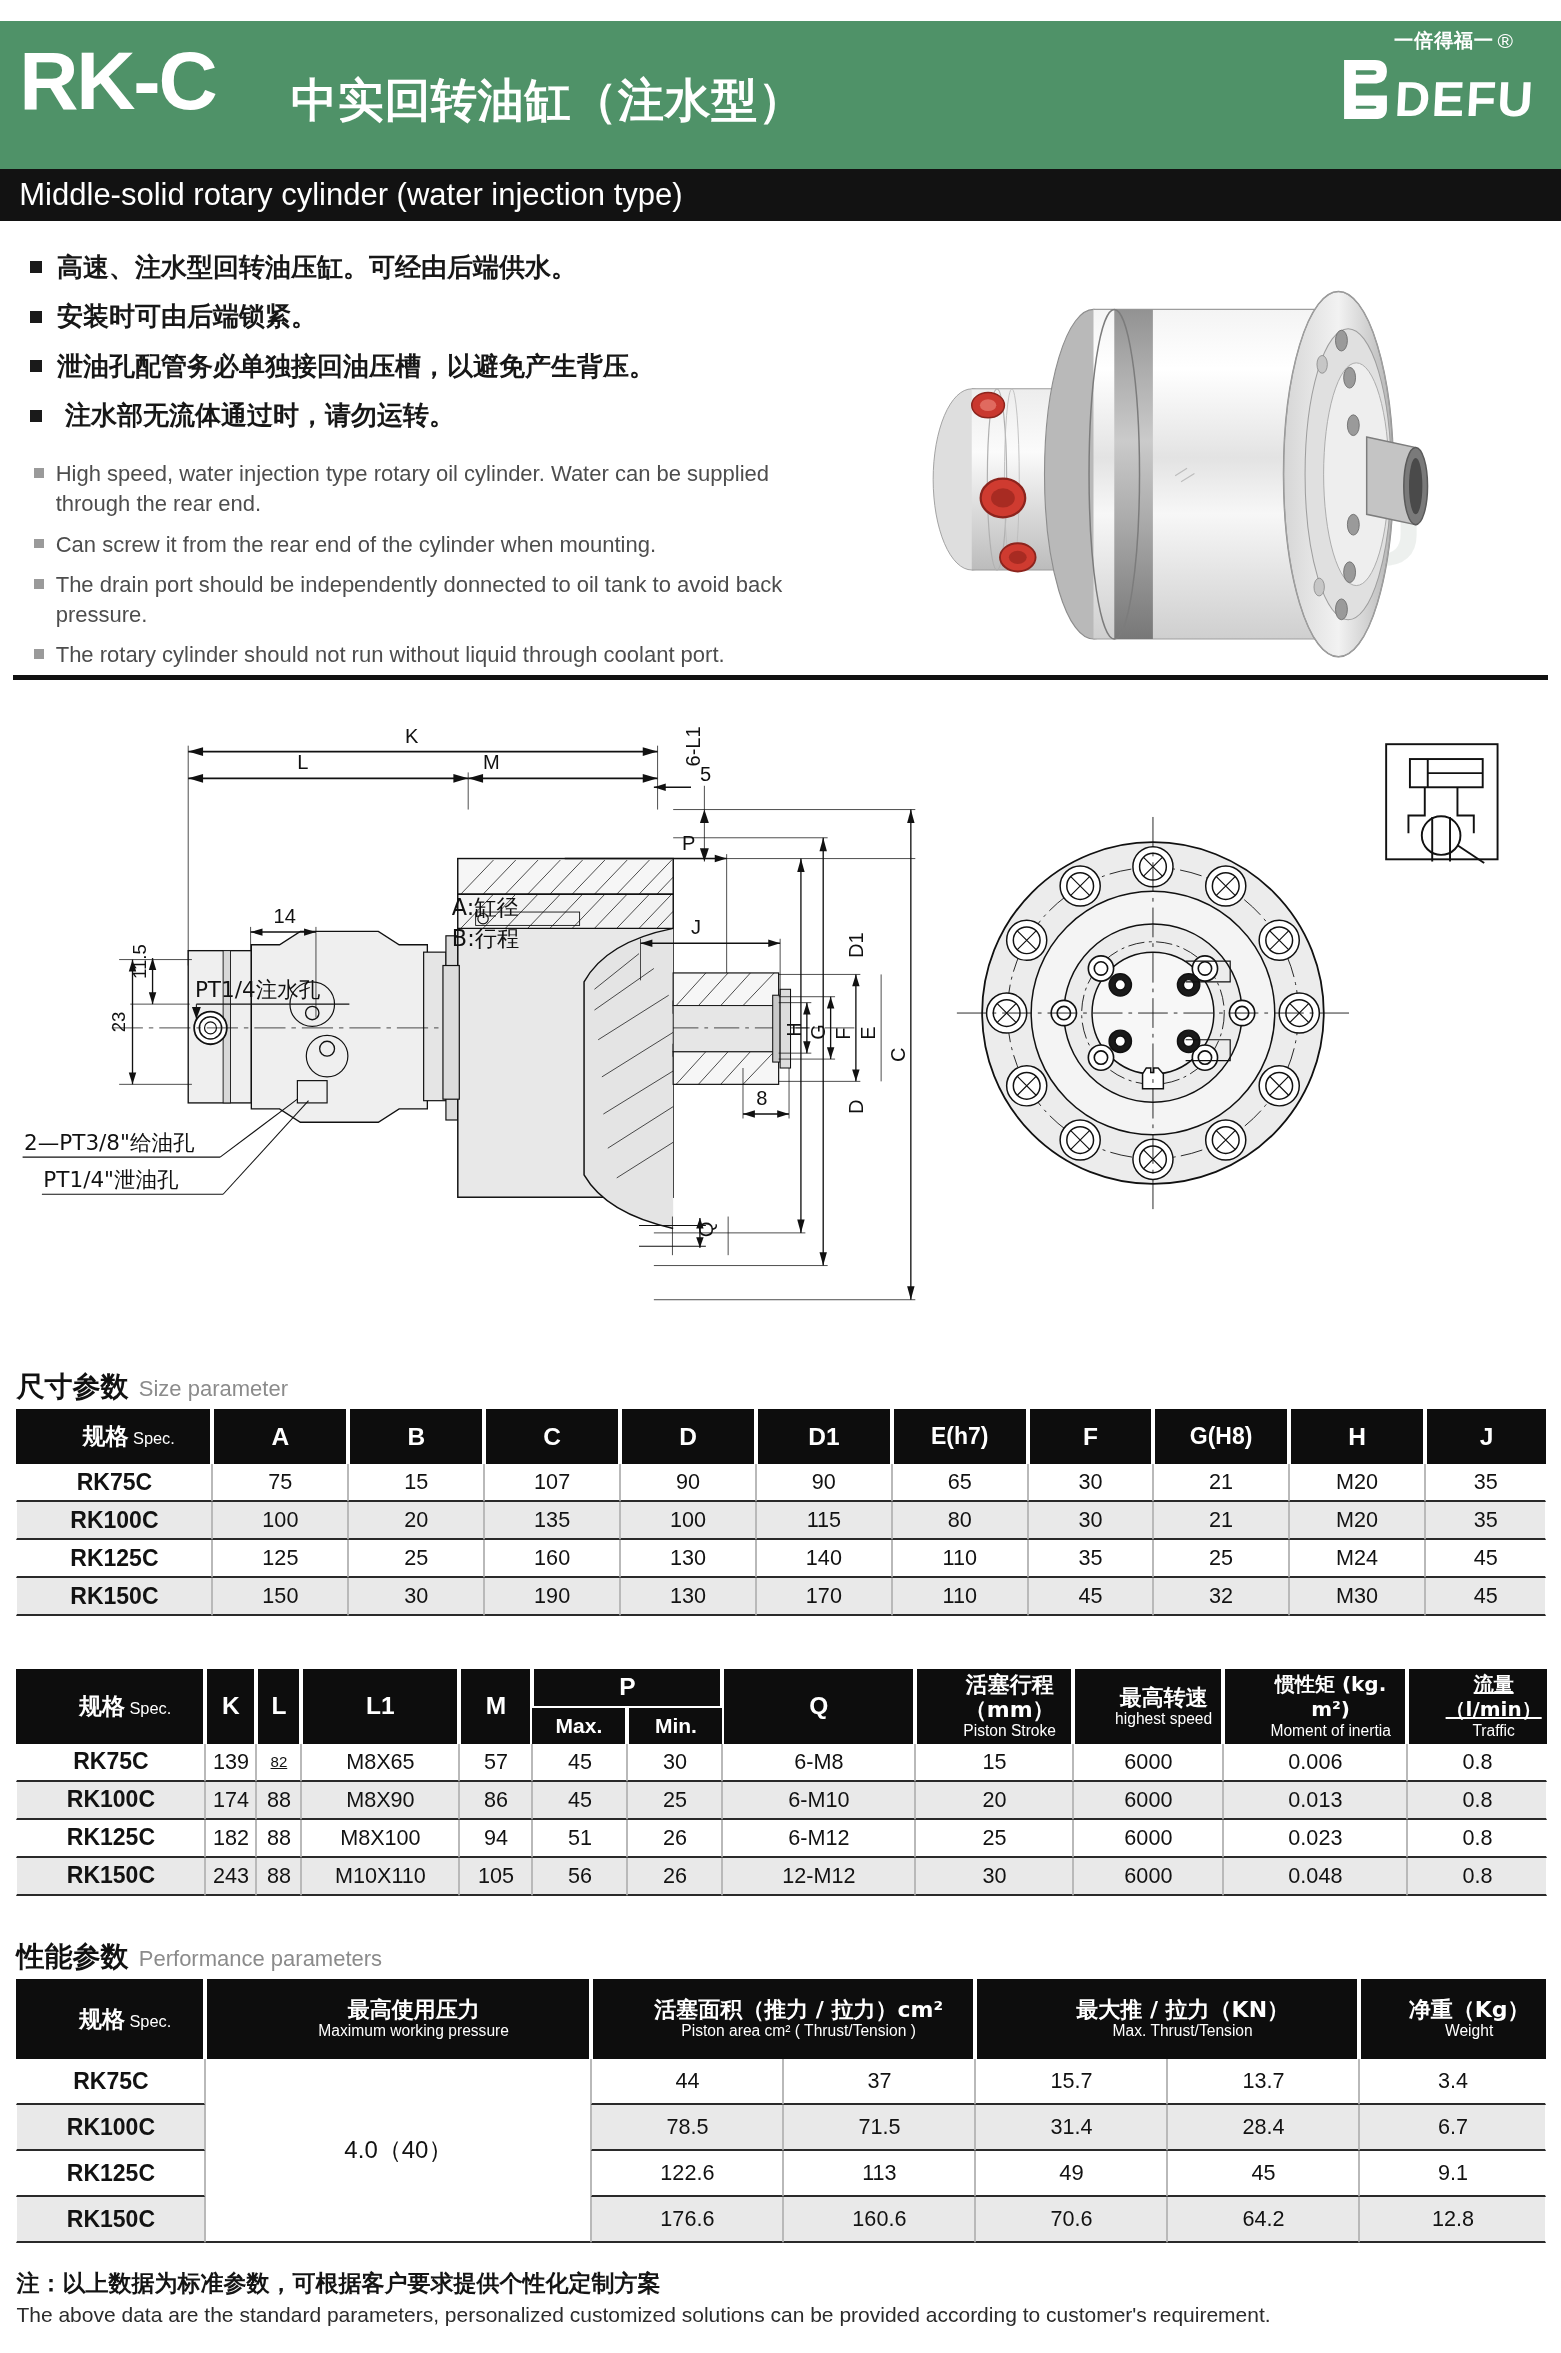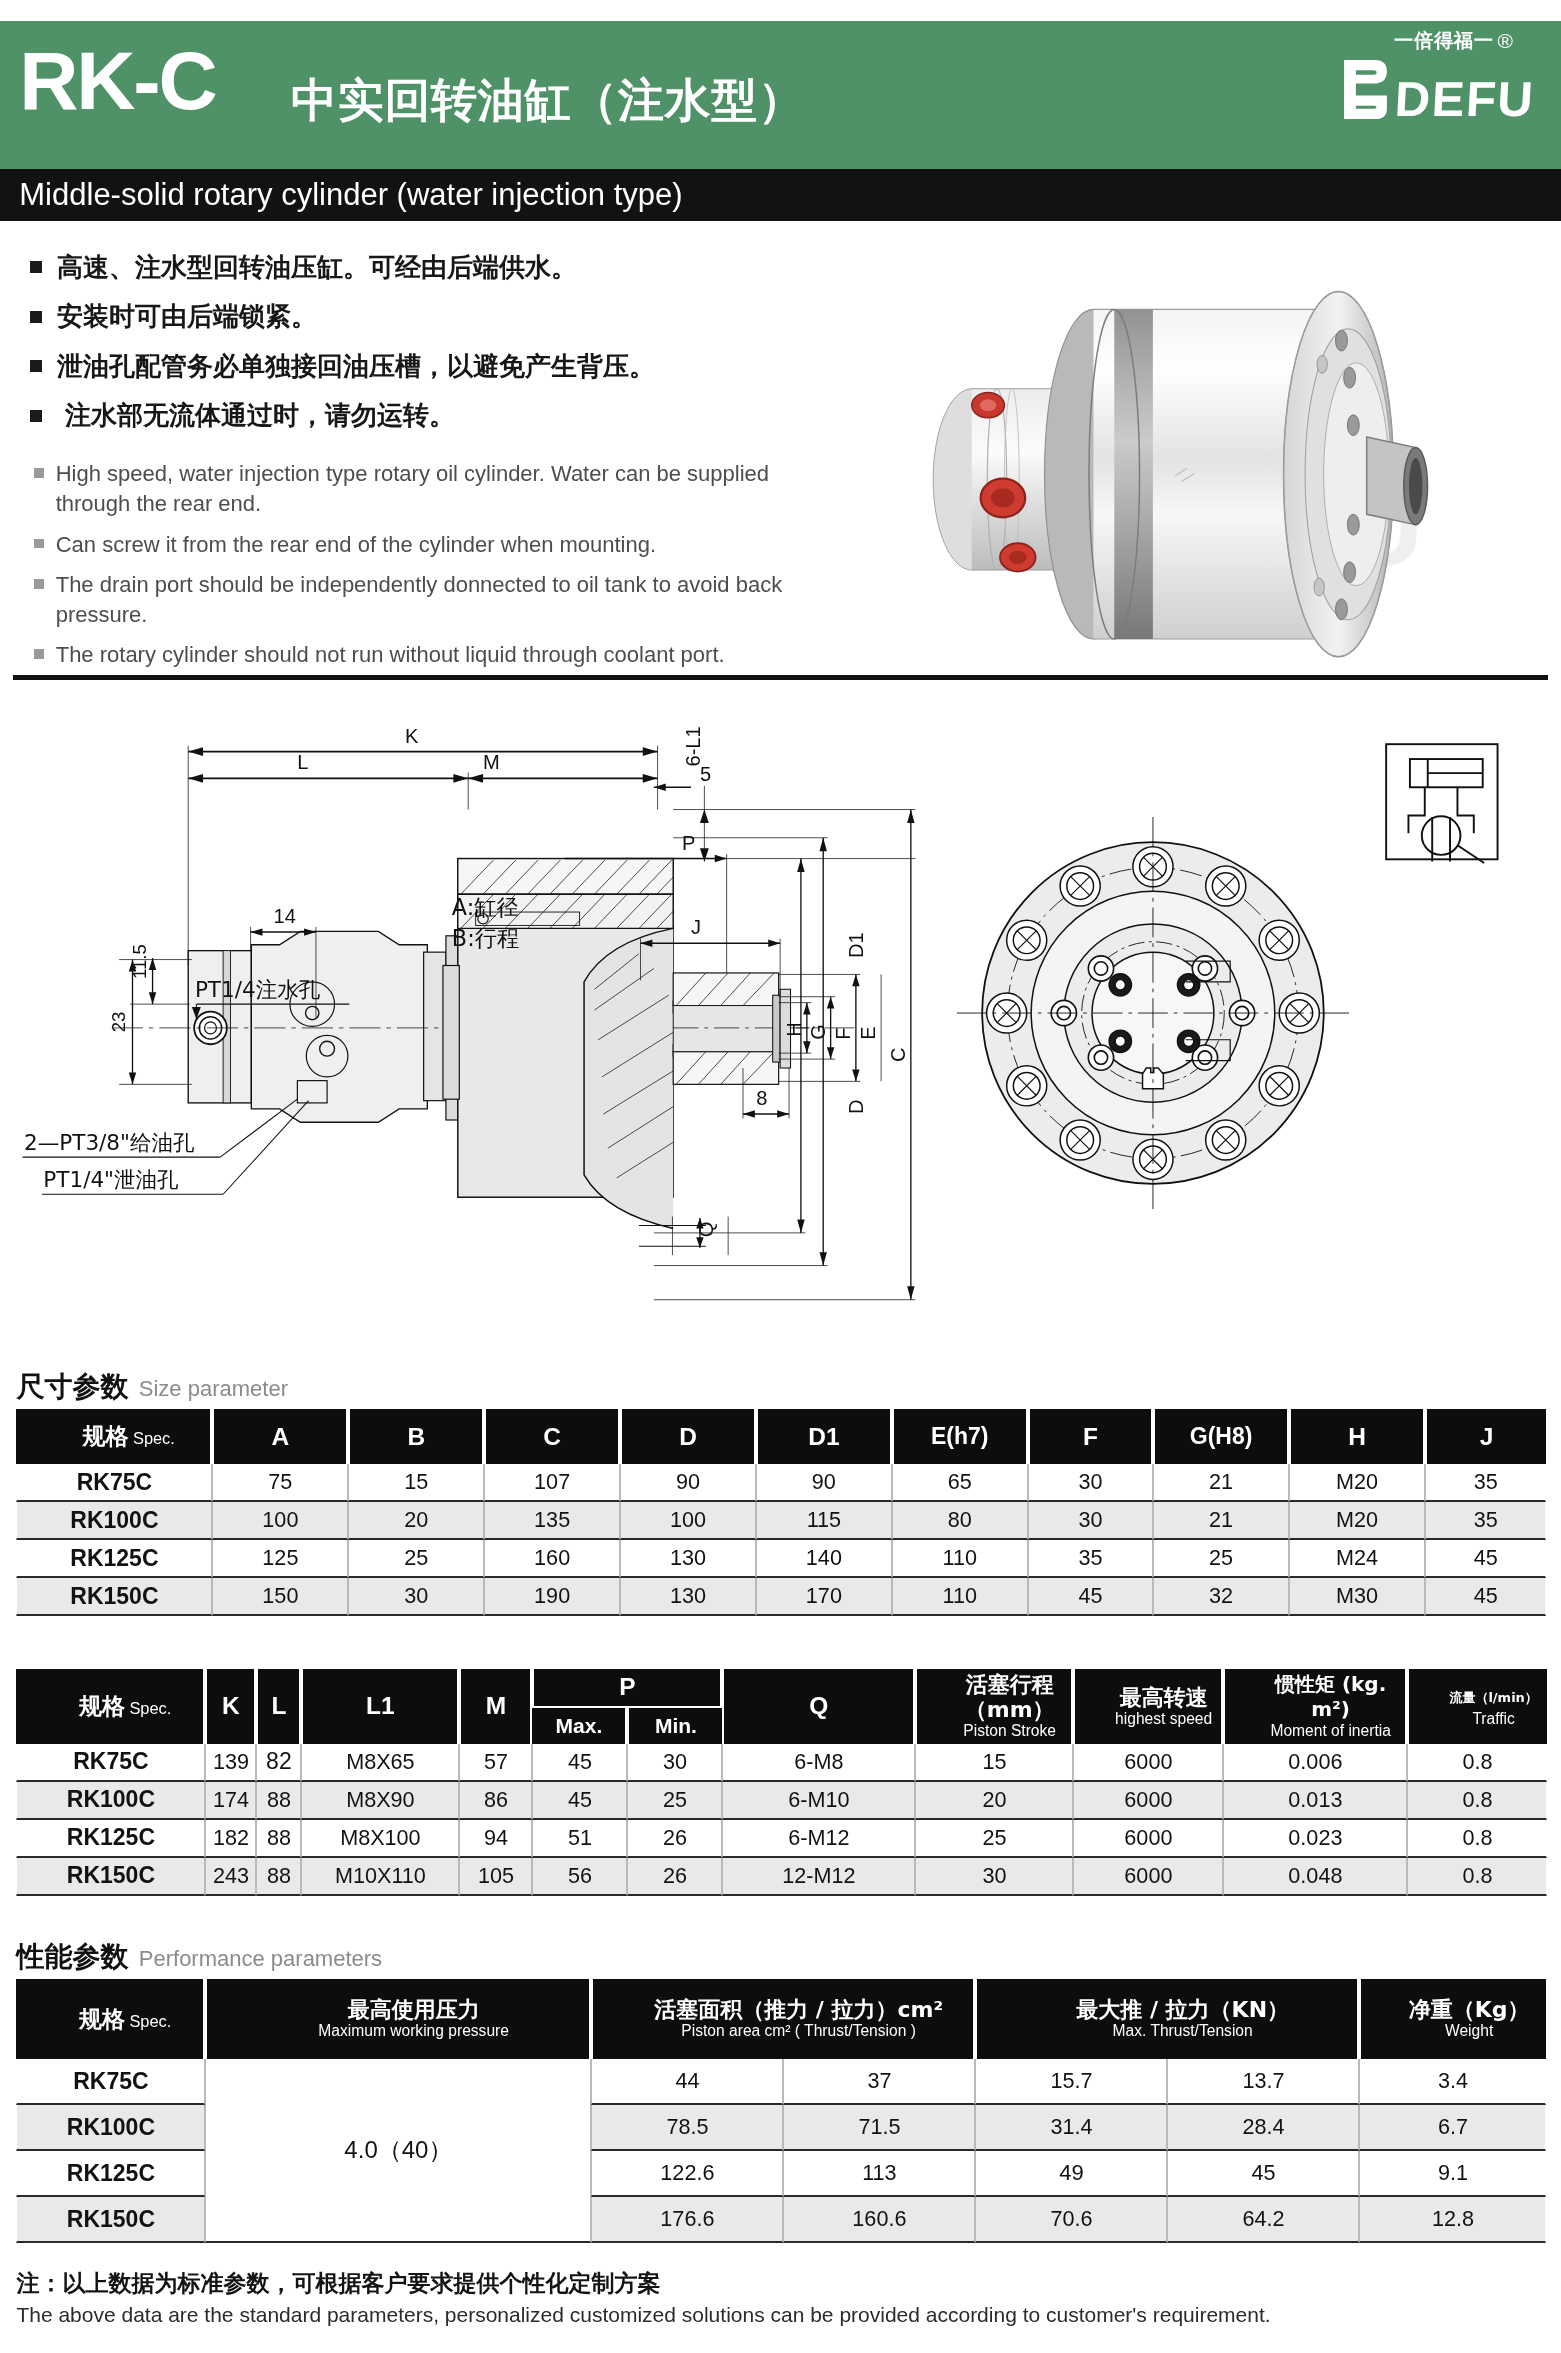--- a/index.html
+++ b/index.html
@@ -783,34 +783,34 @@
         </th>
         <th rowspan="2" class="cn">
           <span class="th-cn-main">最高转速</span>
           <span class="th-cn-sub">highest speed</span>
         </th>
         <th rowspan="2" class="cn">
           <span class="th-cn-main" style="font-size:20px;">惯性矩 (kg. m²)</span>
           <span class="th-cn-sub">Moment of inertia</span>
         </th>
         <th rowspan="2" class="cn">
-          <span class="th-cn-main" style="font-size:13px;">流量（l/min）</span>
+          <span class="th-cn-main" style="font-size:20px;text-decoration:underline;">流量（l/min）</span>
           <span class="th-cn-sub">Traffic</span>
         </th>
       </tr>
       <tr>
         <th style="font-size:21px; height:33px;">Max.</th>
         <th style="font-size:21px; height:33px;">Min.</th>
       </tr>
     </thead>
     <tbody>
       <tr class="plain" style="height:38px;">
         <td class="model" style="font-size:23px;">RK75C</td>
         <td style="font-size:21.6px;">139</td>
-        <td style="font-size:23px;">82</td>
+        <td style="font-size:15px;text-decoration:underline;">82</td>
         <td style="font-size:21.6px;">M8X65</td>
         <td style="font-size:21.6px;">57</td>
         <td style="font-size:21.6px;">45</td>
         <td style="font-size:21.6px;">30</td>
         <td style="font-size:21.6px;">6-M8</td>
         <td style="font-size:21.6px;">15</td>
         <td style="font-size:21.6px;">6000</td>
         <td style="font-size:21.6px;">0.006</td>
         <td style="font-size:21.6px;">0.8</td>
       </tr>

